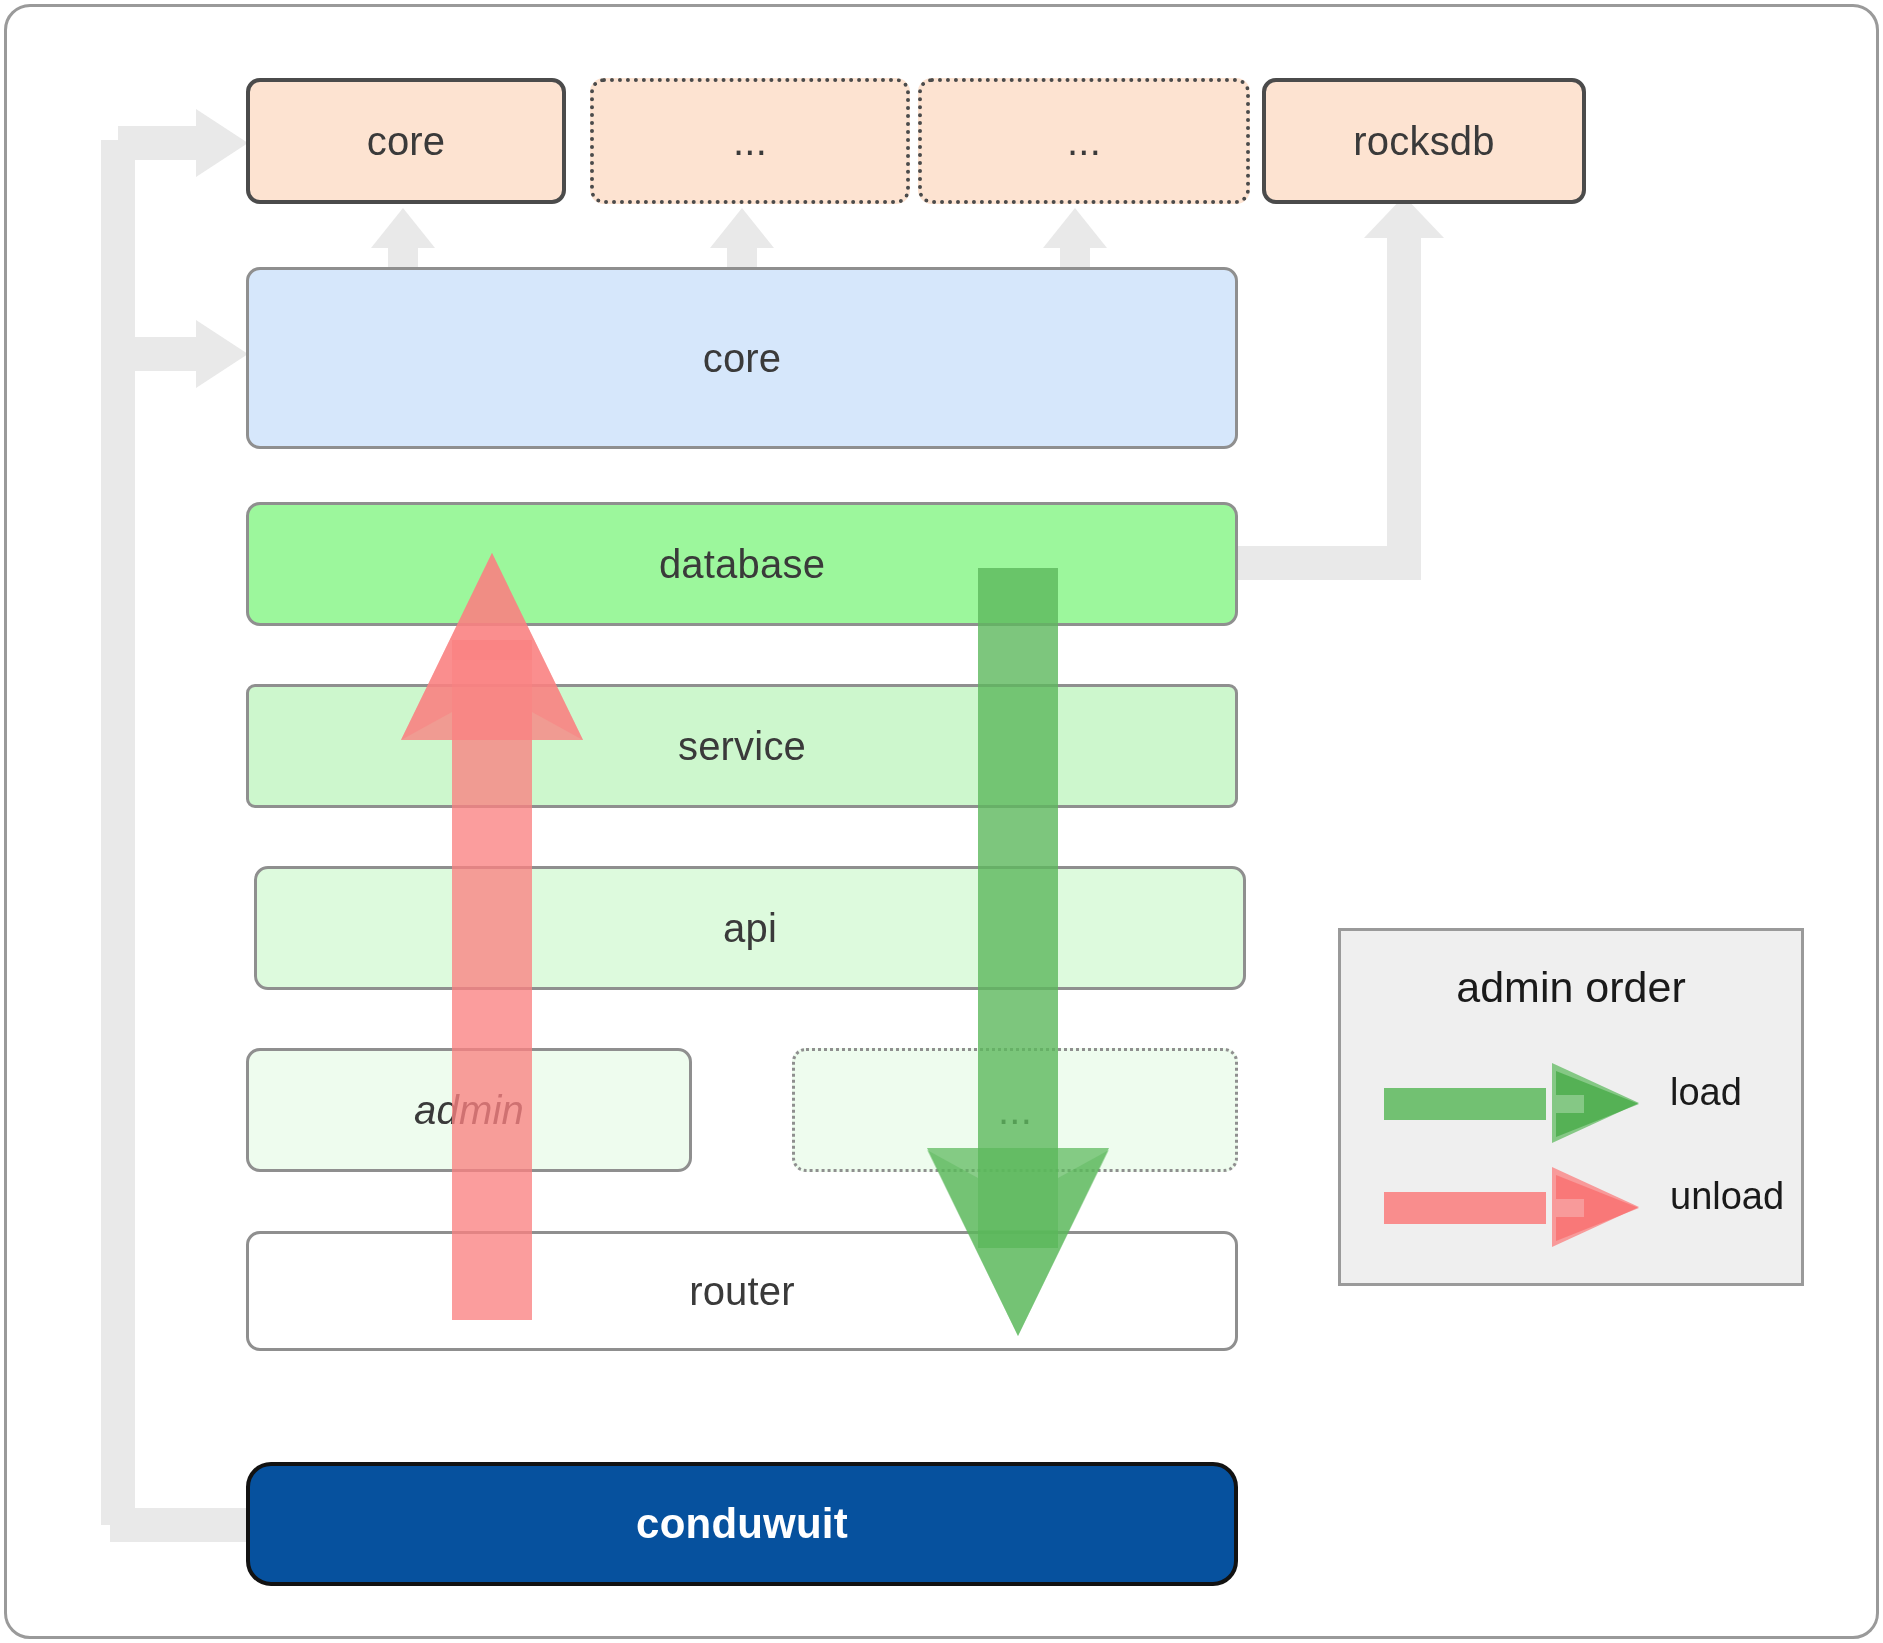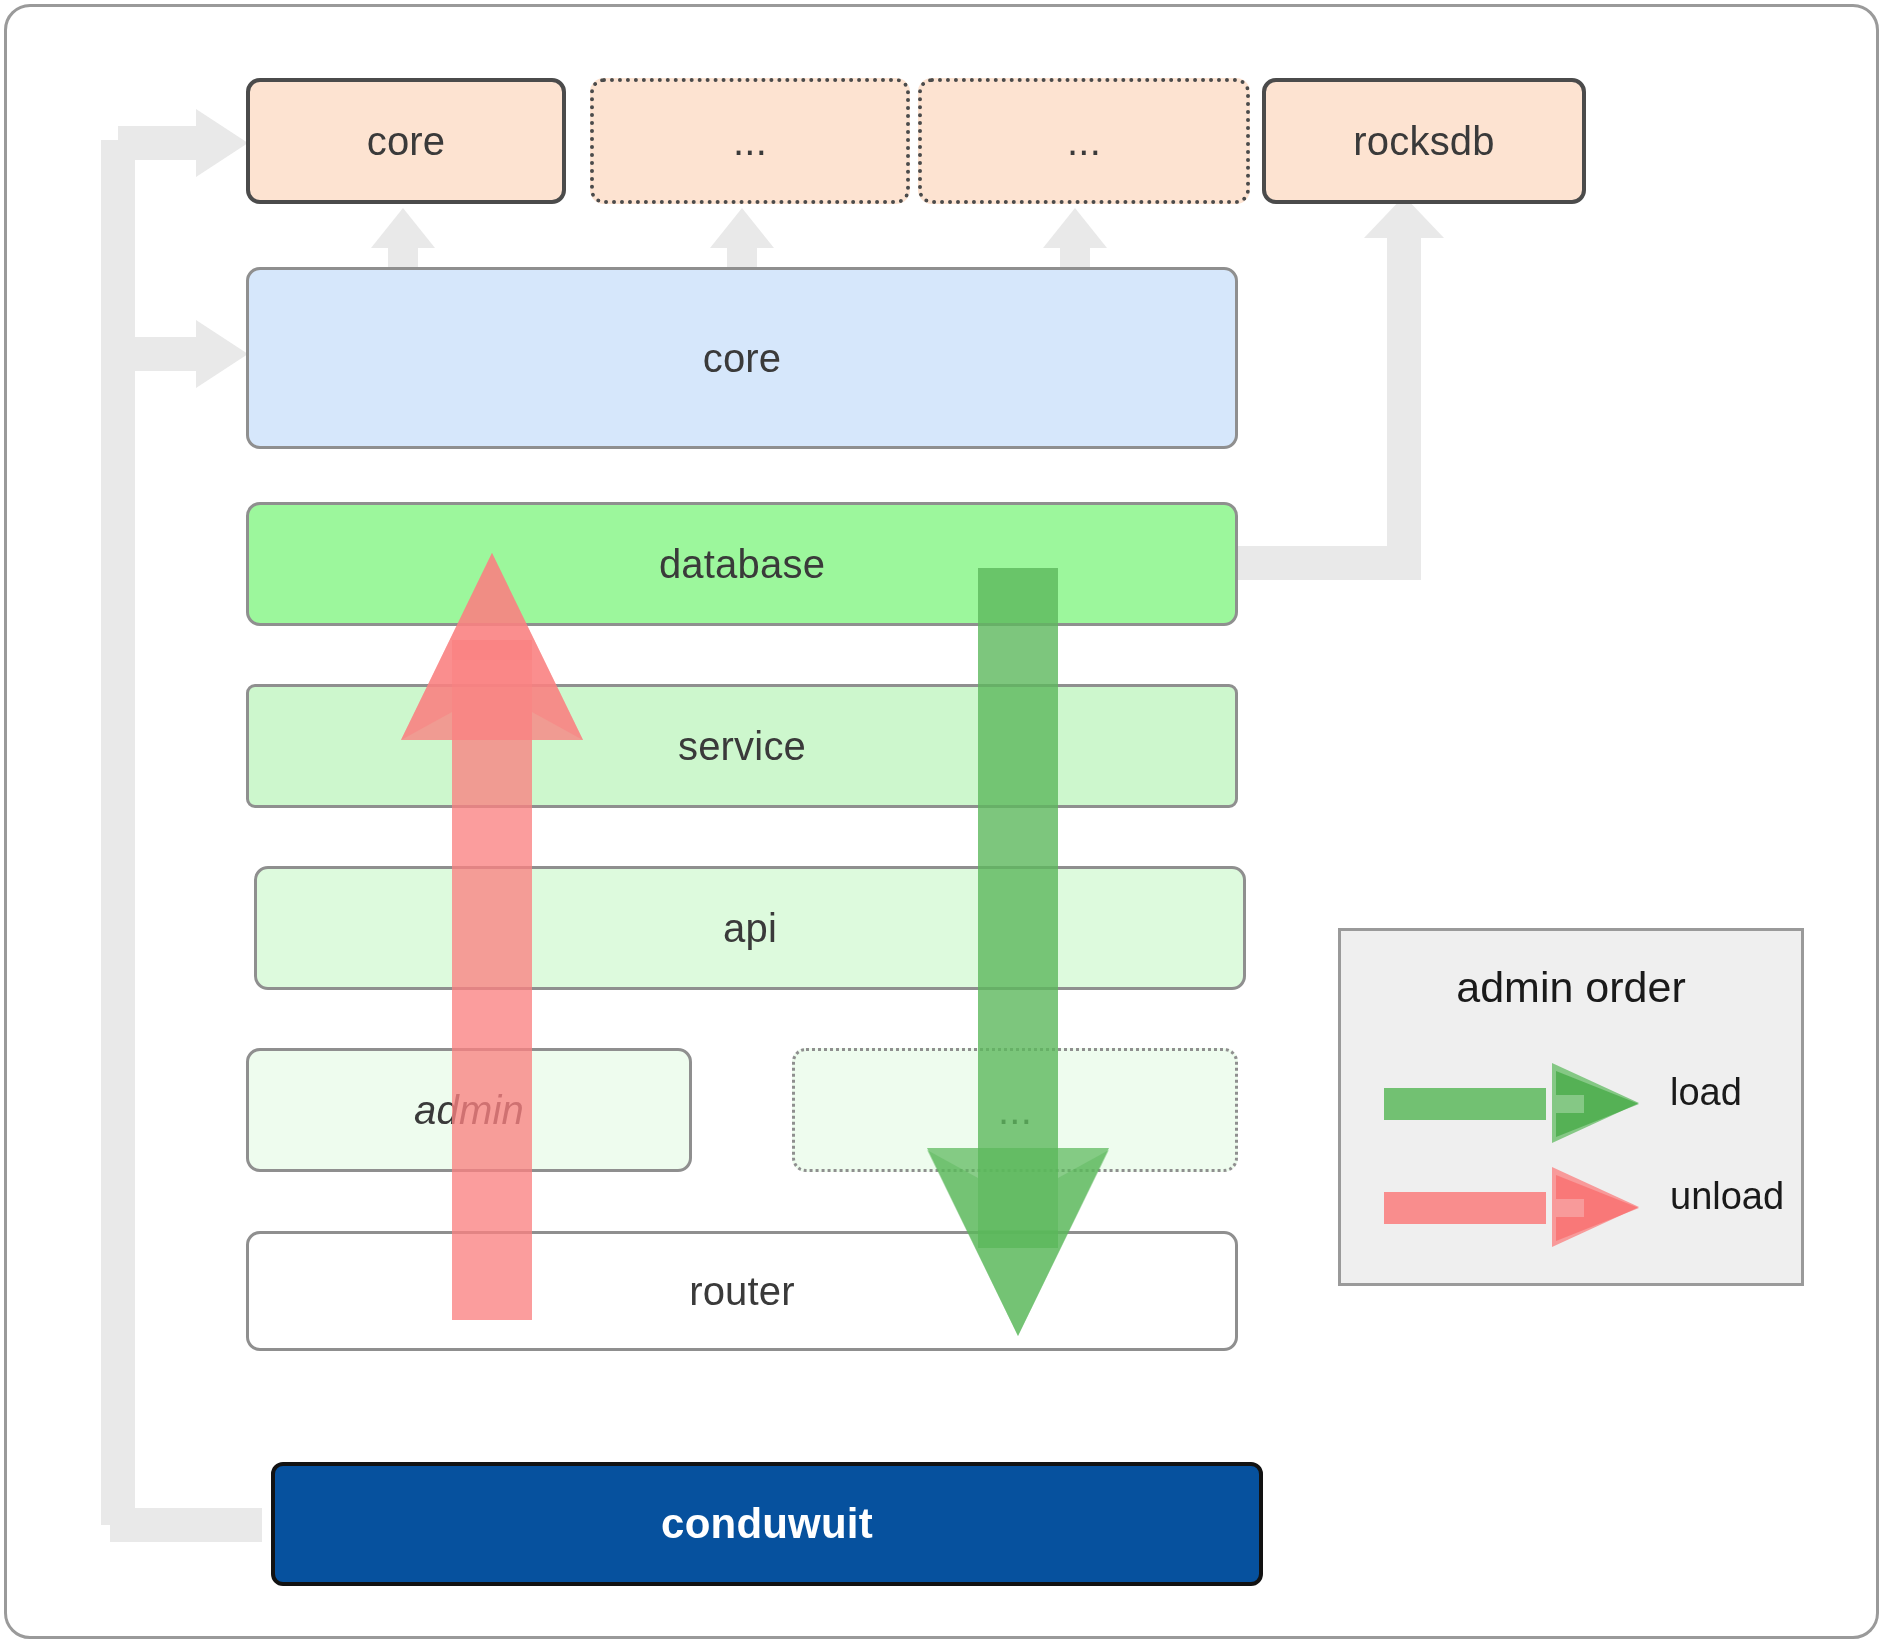--- a/index.html
+++ b/index.html
@@ -154,21 +154,21 @@
   <div class="node admin" style="left:246px; top:1048px; width:446px; height:124px;font-style:italic;">
     <span class="lbl">admin</span>
   </div>
   <div class="node dots" style="left:792px; top:1048px; width:446px; height:124px;">
     <span class="lbl">...</span>
   </div>
   <div class="node router" style="left:246px; top:1231px; width:992px; height:120px;">
     <span class="lbl">router</span>
   </div>
 
-  <div class="node conduwuit" style="left:246px; top:1462px; width:992px; height:124px; border-radius:12px;margin-left:25px;">
+  <div class="node conduwuit" style="left:246px; top:1462px; width:992px; height:124px; border-radius:25px;">
     <span class="lbl">conduwuit</span>
   </div>
 
   <svg class="layer" id="arrowlayer" viewBox="0 0 1883 1643" xmlns="http://www.w3.org/2000/svg">
 
     <g>
       <rect x="452" y="640" width="80" height="680" fill="#fa8282" opacity="0.78"></rect>
       <polygon points="492,553 583,740 401,740" fill="#fa8282" opacity="0.78"></polygon>
       <polygon points="492,553 583,730 540,700 540,745 444,745 444,700 401,730" fill="#fa8282" opacity="0.0"></polygon>
 

